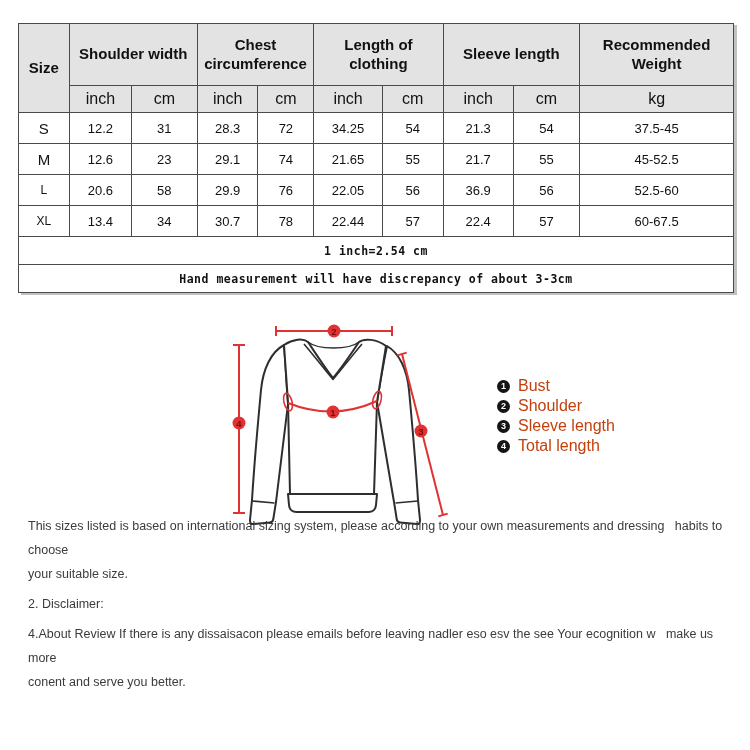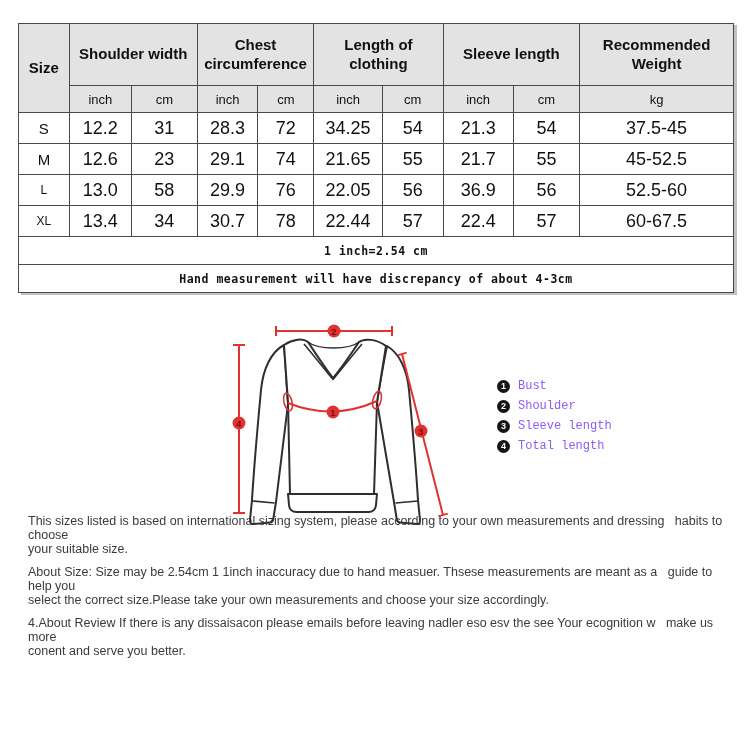--- a/index.html
+++ b/index.html
@@ -6,38 +6,38 @@
   html,body { width:750px; height:750px; background:#ffffff; font-family:"Liberation Sans", sans-serif; }
   .page { position:relative; width:750px; height:750px; background:#fff; overflow:hidden; }
 
   
   .size-table-wrap { position:absolute; left:18px; top:23px; width:716px; }
   table.size-table { width:100%; border-collapse:collapse; table-layout:fixed;
     border:1px solid #4a4a4a; box-shadow:3px 2px 0 rgba(160,160,160,.65); }
   table.size-table th, table.size-table td { border:1px solid #4a4a4a; text-align:center; vertical-align:middle; color:#111; }
   table.size-table thead th { background:#e3e3e3; }
   .group-head { font-size:15px; font-weight:bold; height:62px; line-height:1.25; padding:0 6px; }
-  .unit-head  { font-size:13px; font-weight:normal; height:27px; }
-  td.cell { height:31px; font-size:18px; background:#fff; }
+  .unit-head  { font-size:16px; font-weight:normal; height:27px; }
+  td.cell { height:31px; font-size:13px; background:#fff; }
   td.size-cell { font-size:15px; }
   tr.row-l td.size-cell, tr.row-xl td.size-cell { font-size:12px; }
   td.footnote { height:28px; background:#fff; font-family:"DejaVu Sans Mono", monospace; font-weight:bold; font-size:11.5px; letter-spacing:0.5px; }
 
   
   .diagram-svg { position:absolute; left:225px; top:313px; width:250px; height:220px; }
   .legend { position:absolute; left:497px; top:379px; }
   .legend-item { display:flex; align-items:center; margin-bottom:6px; height:14px; }
   .legend-num { width:13px; height:13px; border-radius:50%; background:#151515; color:#fff; font-size:9px; font-weight:bold; line-height:13px; text-align:center; margin-right:8px; flex:0 0 13px; }
-  .legend-label { font-size:12px; color:#8b5cf6;font-family:Liberation Mono, monospace; }
+  .legend-label { font-size:16px; color:#c2410c; }
 
   
   .notes { position:absolute; left:28px; top:514px; width:702px; color:#3b3b3b; }
   .note { margin-bottom:9px; }
   .note-title { font-size:12.5px; line-height:18px; white-space:pre-wrap; }
-  .note-body  { font-size:12.5px; line-height:14px; white-space:pre-wrap; }
+  .note-body  { font-size:12.5px; line-height:24px; white-space:pre-wrap; }
 </style>
 </head>
 <body>
 
 <div class="page">
 
   <div class="size-table-wrap">
     <table class="size-table">
       <colgroup>
         <col style="width:7.1%">
@@ -92,21 +92,21 @@
           <td class="cell">29.1</td>
           <td class="cell">74</td>
           <td class="cell">21.65</td>
           <td class="cell">55</td>
           <td class="cell">21.7</td>
           <td class="cell">55</td>
           <td class="cell">45-52.5</td>
         </tr>
         <tr class="row-l">
           <td class="cell size-cell">L</td>
-          <td class="cell">13.0</td>
+          <td class="cell">20.6</td>
           <td class="cell">58</td>
           <td class="cell">29.9</td>
           <td class="cell">76</td>
           <td class="cell">22.05</td>
           <td class="cell">56</td>
           <td class="cell">36.9</td>
           <td class="cell">56</td>
           <td class="cell">52.5-60</td>
         </tr>
         <tr class="row-xl">
@@ -118,21 +118,21 @@
           <td class="cell">22.44</td>
           <td class="cell">57</td>
           <td class="cell">22.4</td>
           <td class="cell">57</td>
           <td class="cell">60-67.5</td>
         </tr>
         <tr>
           <td class="footnote" colspan="10">1 inch=2.54 cm</td>
         </tr>
         <tr>
-          <td class="footnote" colspan="10">Hand measurement will have discrepancy of about 4-3cm</td>
+          <td class="footnote" colspan="10">Hand measurement will have discrepancy of about 3-3cm</td>
         </tr>
       </tbody>
     </table>
   </div>
 
   <svg class="diagram-svg" viewBox="225 313 250 220" xmlns="http://www.w3.org/2000/svg">
 
     <g stroke="#2e2e2e" stroke-width="2" fill="#ffffff" stroke-linejoin="round">
       <path d="M284,345 C271,352 263,369 261,390 C258,422 254,468 252,500 L250,520 C250,523 251,524.5 253,524 L270,522.5 C272,522.3 273,521 273.3,519 L276,502 L288,404 C286.5,384 285.5,364 284,345 Z"></path>
       <path d="M387,346 C399,353 407,369 409,390 C412,422 416,468 418,500 L420,520 C420,523 419,524.5 417,524 L400,522.5 C398,522.3 397,521 396.7,519 L394,502 L377,402 C380,383 383.5,363 387,346 Z"></path>
@@ -197,22 +197,21 @@
       <span class="legend-label">Total length</span>
     </div>
   </div>
 
   <div class="notes">
     <div class="note">
       <div class="note-body">This sizes listed is based on international sizing system, please according to your own measurements and dressing   habits to choose
 your suitable size.</div>
     </div>
     <div class="note">
-      <div class="note-body">About Size: Size may be 2.54cm 1 1inch inaccuracy due to hand measuer. Thsese measurements are meant as a   guide to help you
-select the correct size.Please take your own measurements and choose your size accordingly.</div>
+      <div class="note-title">2. Disclaimer:</div>
     </div>
     <div class="note">
     </div>
     <div class="note">
       <div class="note-title"></div>
       <div class="note-body">4.About Review If there is any dissaisacon please emails before leaving nadler eso esv the see Your ecognition w   make us more
 conent and serve you better.</div>
     </div>
   </div>
 

